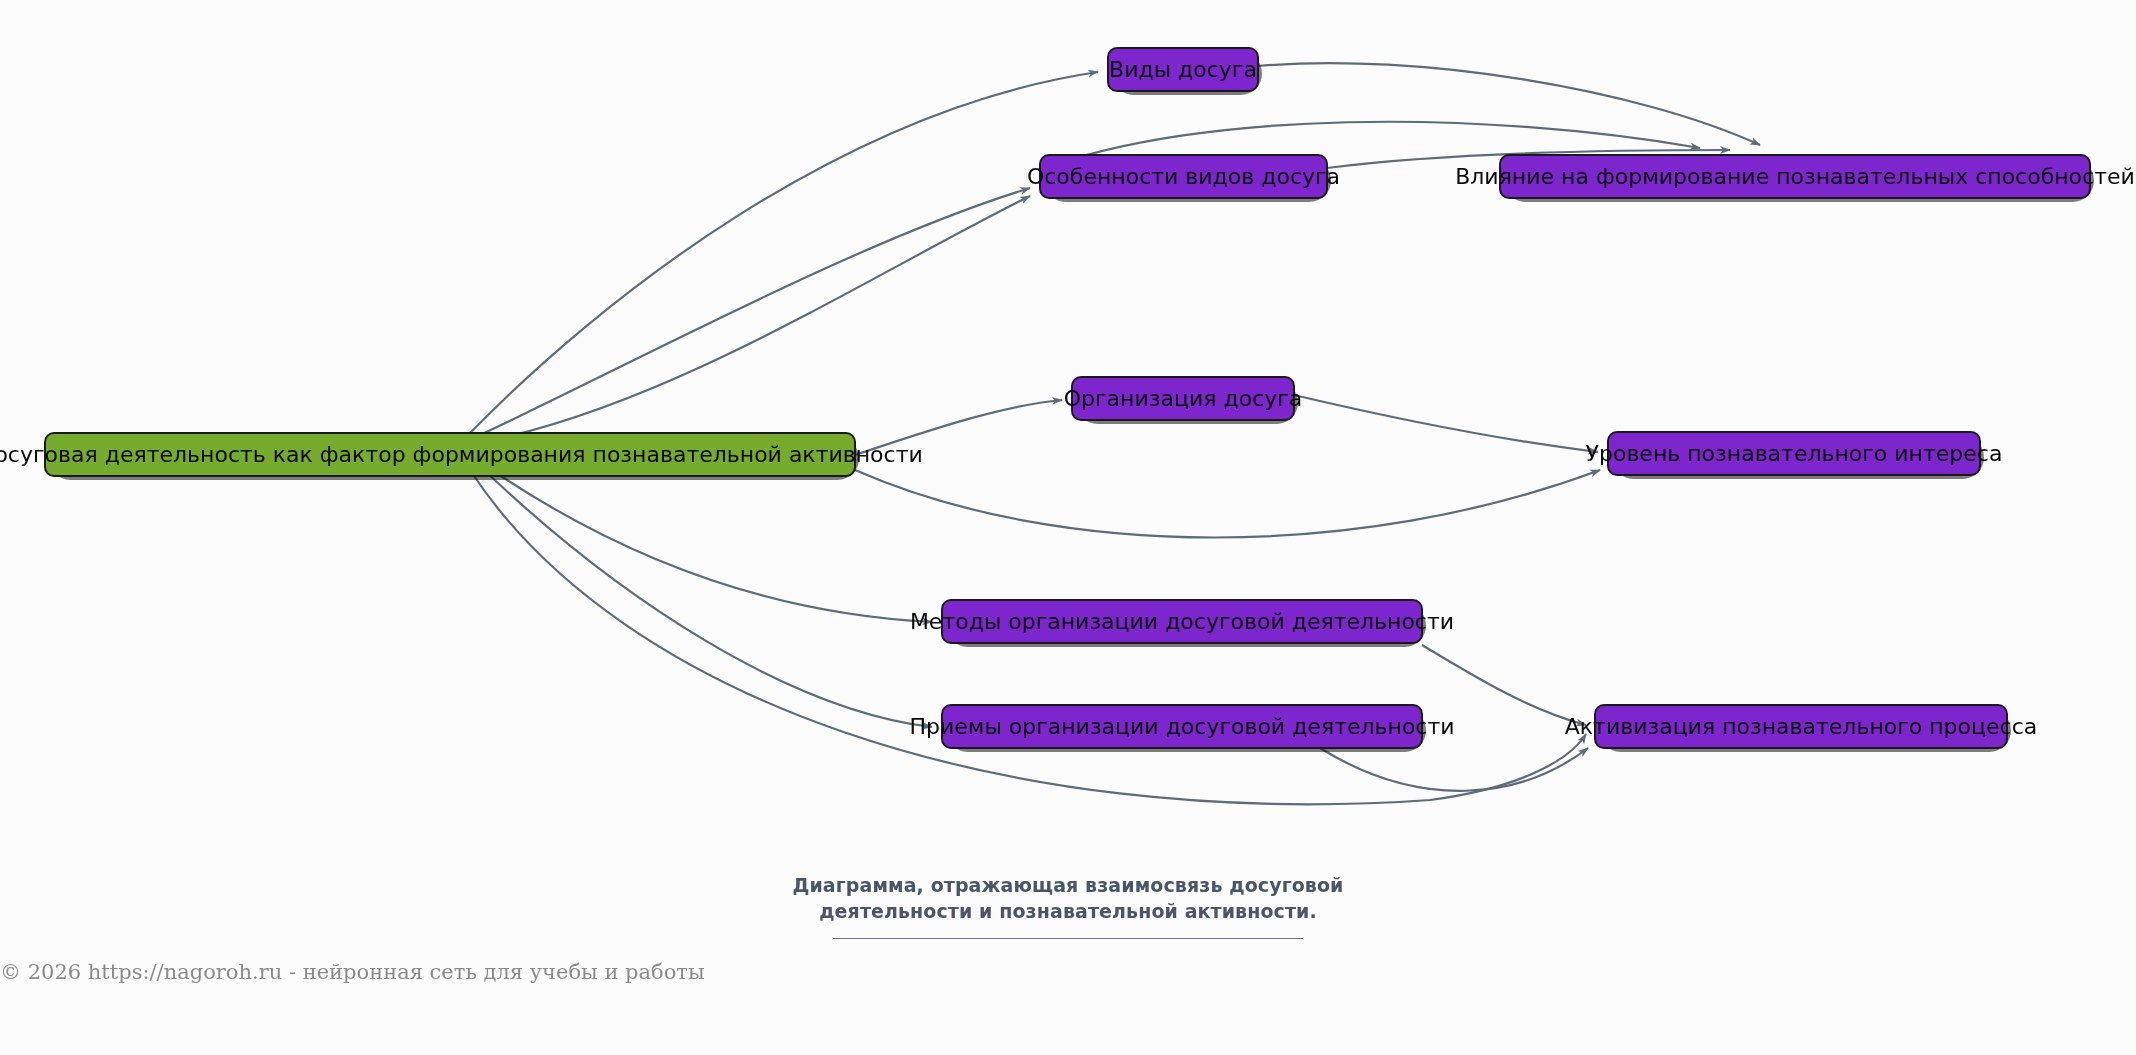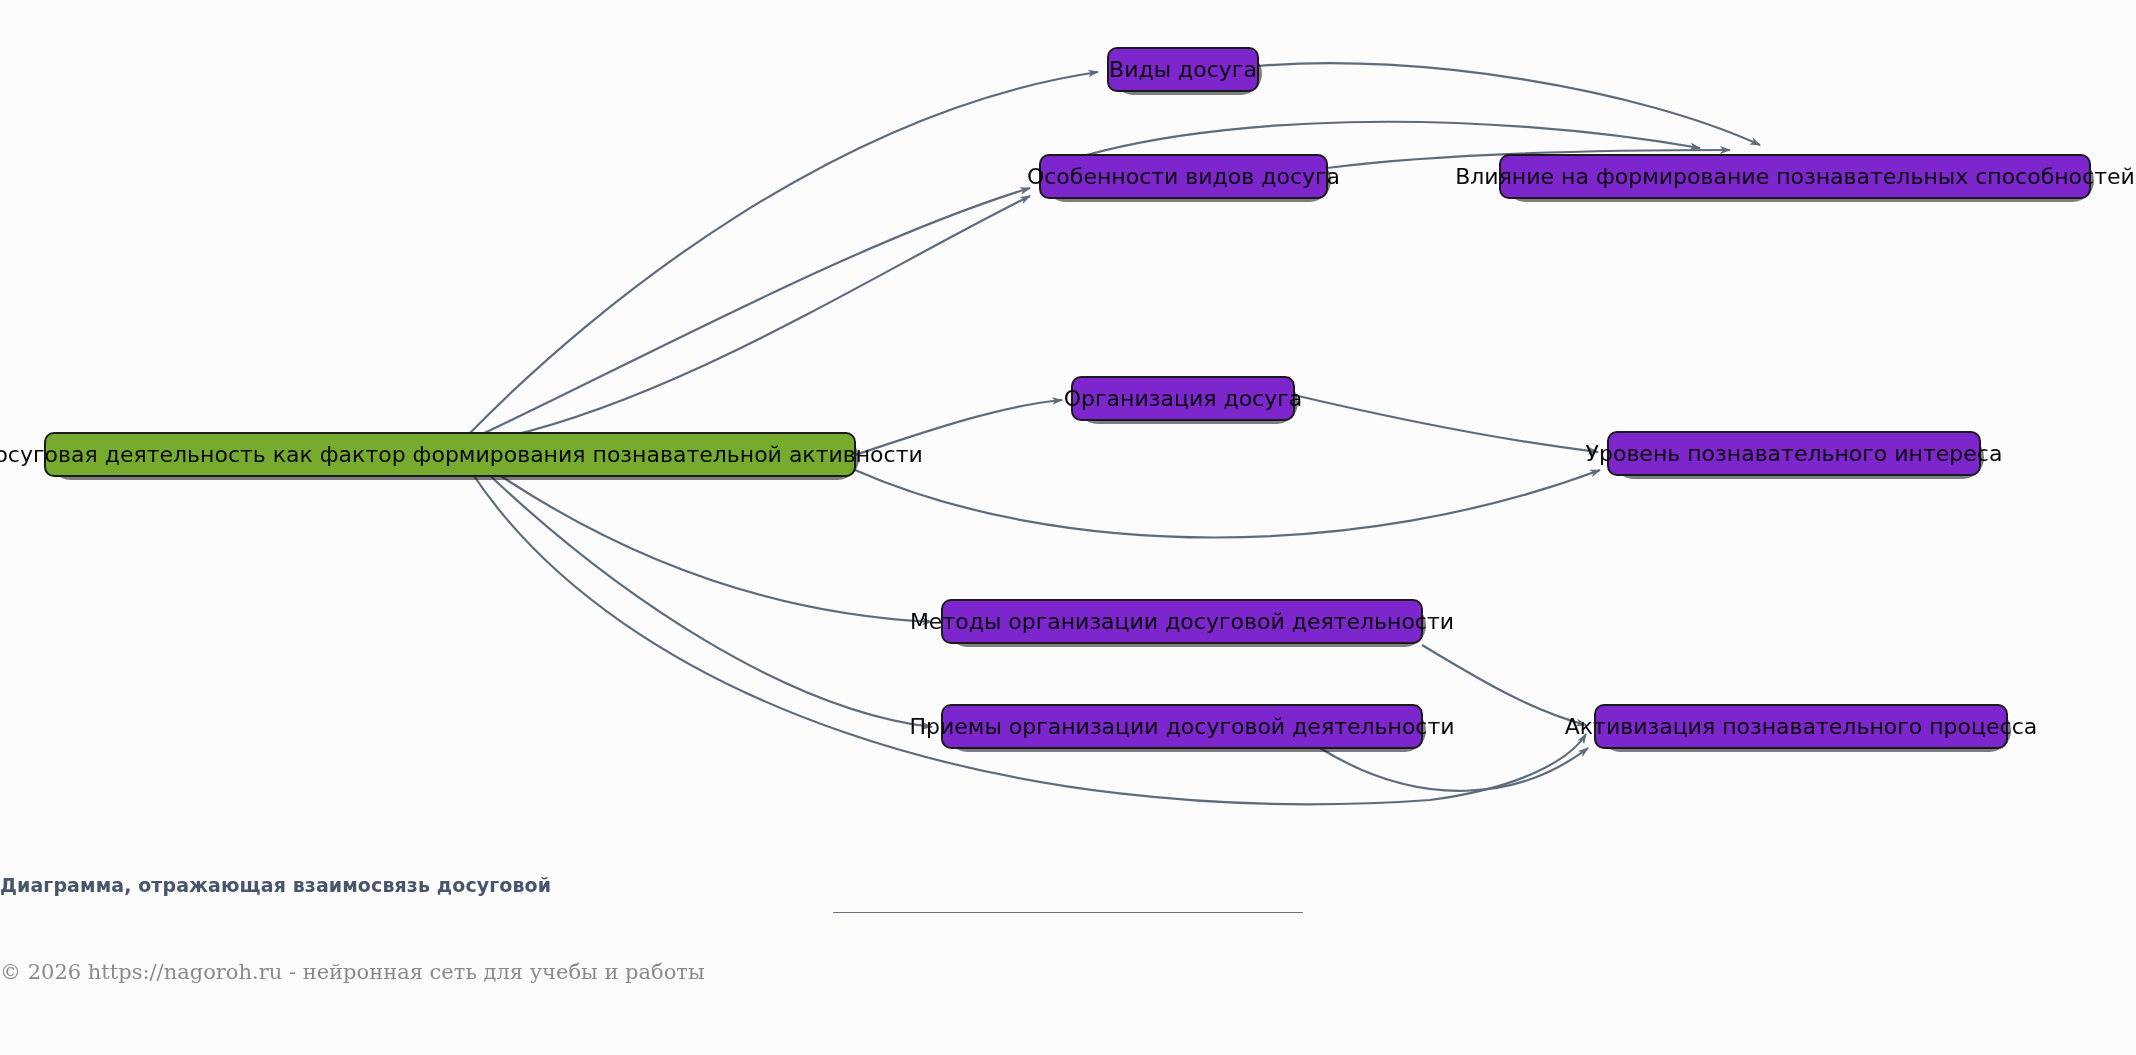--- a/index.html
+++ b/index.html
@@ -44,21 +44,21 @@
   .edge-path {
     fill: none;
     stroke: #5d6b7a;
     stroke-width: 2.2;
   }
   .caption-block {
     position: absolute;
     left: 0;
     top: 872px;
     width: 2136px;
-    text-align: left;
+    text-align: center;
   }
   .caption-line {
     font-family: "DejaVu Sans", sans-serif;
     font-size: 19px;
     font-weight: bold;
     color: #49556b;
     line-height: 26px;
     letter-spacing: 0.1px;
   }
   .caption-rule {
@@ -150,18 +150,19 @@
           <rect class="node-shadow" x="1599" y="709" width="412" height="43" rx="21.5" ry="21.5"></rect>
           <rect class="node-rect" x="1595" y="705" width="412" height="43" rx="9" ry="9" fill="#7d26cd" stroke="#1a1a1a"></rect>
           <text class="node-label" x="1801" y="727.5" fill="#0a0a0a" font-size="9px">Активизация познавательного процесса</text>
         </g>
       </g>
   </svg>
 </div>
 
 <div class="caption-block">
   <div class="caption-line">Диаграмма, отражающая взаимосвязь досуговой</div>
+  <div class="caption-line">деятельности и познавательной активности.</div>
   <div class="caption-rule"></div>
 </div>
 
 <div class="footer-block">
   <div class="footer-text">© 2026 https://nagoroh.ru - нейронная сеть для учебы и работы</div>
 </div>
 
 </body></html>

